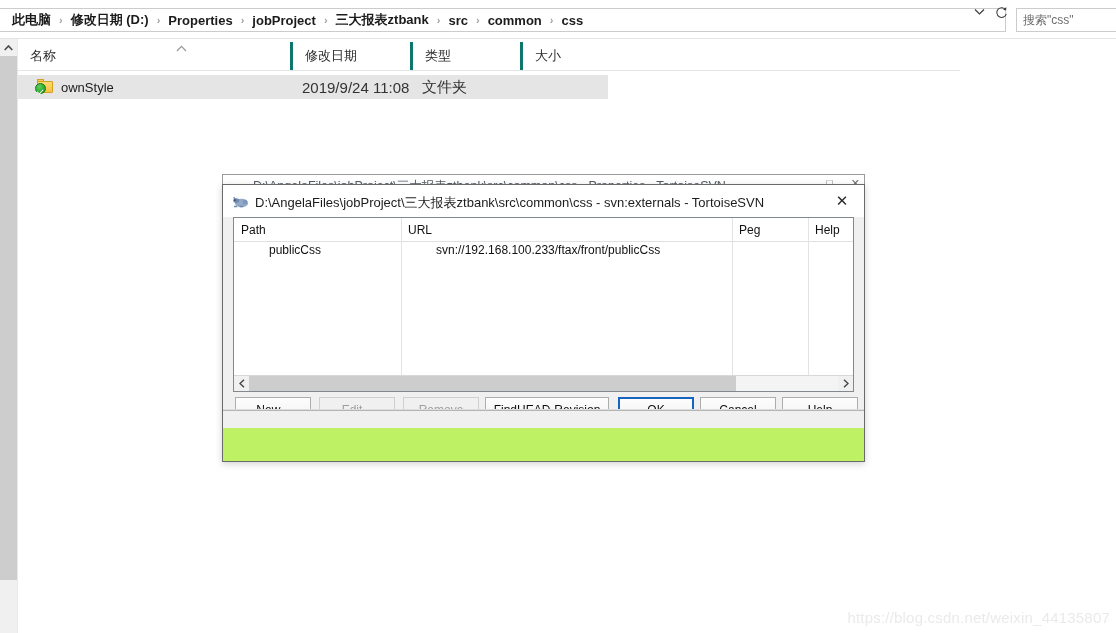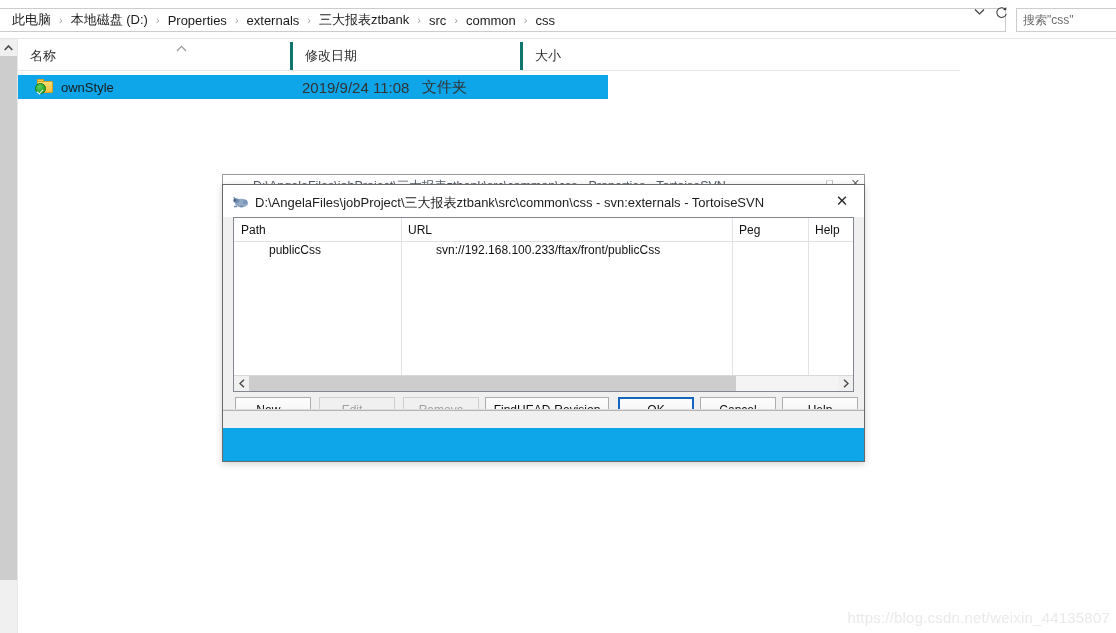--- a/index.html
+++ b/index.html
@@ -38,20 +38,21 @@
     position: absolute;
     left: 0; top: 8px;
     width: 1006px; height: 24px;
     border: 1px solid #cccccc;
     border-left: none;
     background: #ffffff;
     box-sizing: border-box;
     display: flex;
     align-items: center;
     padding-left: 8px;
+    font-weight: bold;
   }
   .crumb {
     font-size: 13px;
     color: #1b1b1b;
     padding: 2px 4px;
     white-space: nowrap;
     font-family: "Liberation Sans", "DejaVu Sans", sans-serif;
   }
   .crumbsep {
     color: #a2a2a2;
@@ -139,21 +140,21 @@
     left: 158px; top: 2px;
     font-size: 9px;
     color: #8a8a8a;
   }
 
   
   .filerow {
     position: absolute;
     left: 18px;
     width: 590px; height: 24px;
-    background: #0ea5e9;
+    background: #e5e5e5;
     display: flex;
     align-items: center;
   }
   .folder-ico {
     position: relative;
     width: 16px; height: 16px;
     margin-left: 19px;
     margin-right: 8px;
     flex: none;
   }
@@ -238,21 +239,21 @@
     gap: 18px;
     color: #6b6b6b;
     font-size: 11px;
   }
 
   
   .dlg {
     position: absolute;
     left: 222px; top: 184px;
     width: 643px; height: 278px;
-    background: #0ea5e9;
+    background: #bef264;
     border: 1px solid #6a6a6a;
     box-sizing: border-box;
     box-shadow: 0 2px 7px rgba(0,0,0,0.18);
   }
   .dlg-titlebar {
     position: absolute;
     left: 0; top: 0;
     width: 641px; height: 32px;
     background: #ffffff;
     box-sizing: border-box;
@@ -426,25 +427,25 @@
 </style>
 </head>
 <body>
 
 <div class="explorer">
 
   <div class="addrbar">
     <div class="addrbox" id="breadcrumb-host">
         <span class="crumb">此电脑</span>
         <span class="crumbsep">›</span>
-        <span class="crumb">本地磁盘 (D:)</span>
+        <span class="crumb">修改日期 (D:)</span>
         <span class="crumbsep">›</span>
         <span class="crumb">Properties</span>
         <span class="crumbsep">›</span>
-        <span class="crumb">externals</span>
+        <span class="crumb">jobProject</span>
         <span class="crumbsep">›</span>
         <span class="crumb">三大报表ztbank</span>
         <span class="crumbsep">›</span>
         <span class="crumb">src</span>
         <span class="crumbsep">›</span>
         <span class="crumb">common</span>
         <span class="crumbsep">›</span>
         <span class="crumb">css</span>
       </div>
     <div class="addr-right" style="left:968px;">
@@ -468,20 +469,21 @@
       <svg width="9" height="6" viewBox="0 0 9 6">
           <path d="M0.7 5 L4.5 1 L8.3 5" fill="none" stroke="#4a4a4a" stroke-width="1.6"></path>
         </svg>
     </div>
     <div class="navscroll-thumb"></div>
   </div>
 
   <div class="colhead" id="colhead-host">
       <div class="colcell first" style="left: 0px; width: 272px;">名称</div>
       <div class="colcell" style="left: 272px; width: 120px;">修改日期</div>
+      <div class="colcell" style="left: 392px; width: 110px;">类型</div>
       <div class="colcell" style="left: 502px; width: 88px;">大小</div>
       <div class="sortarrow"><svg width="11" height="7" viewBox="0 0 11 7">
           <path d="M1 6 L5.5 1.4 L10 6" fill="none" stroke="#9a9a9a" stroke-width="1.3"></path>
         </svg></div>
     </div>
 
   <div id="filerows-host">
       <div class="filerow" style="top: 75px;">
         <div class="folder-ico">
           <div class="folder-tab"></div>

